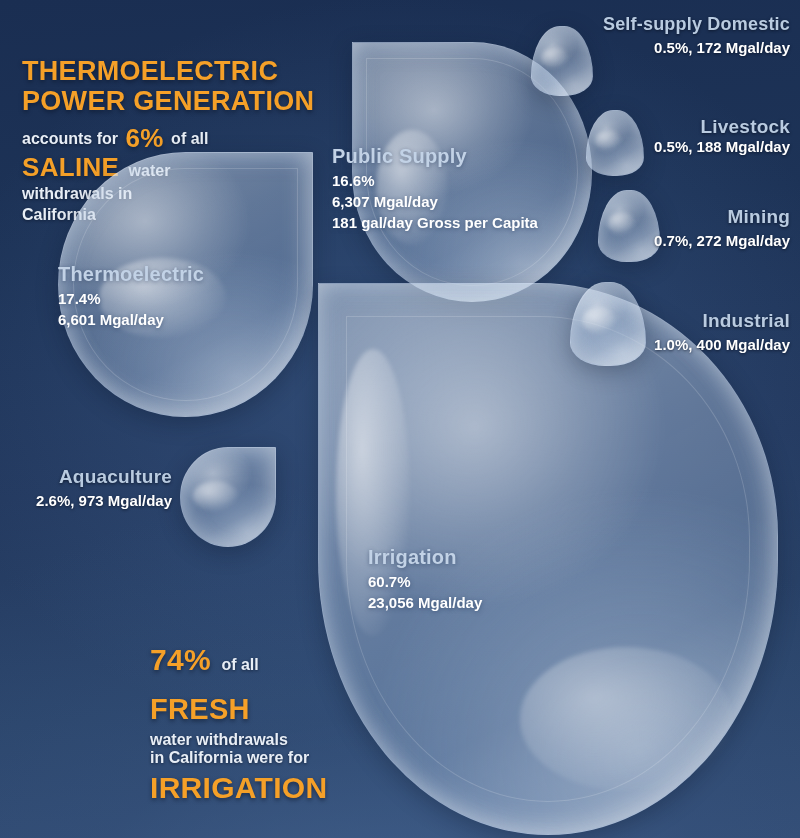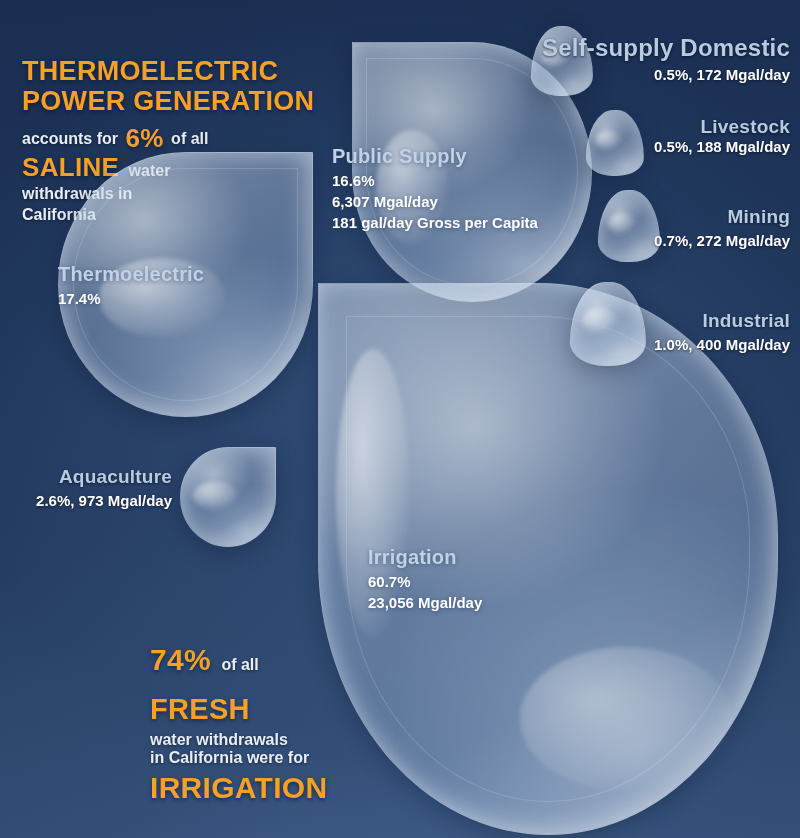--- a/index.html
+++ b/index.html
@@ -101,20 +101,21 @@
   </div>
 
   <div class="drop tip-tr" style="left:58px;top:152px;width:255px;height:265px;">
     <div class="shape"></div>
     <div class="rim"></div>
     <div class="gloss" style="left:16%;top:40%;width:50%;height:30%;"></div>
   </div>
   <div class="label in-drop ctr" style="left:58px;top:263px;width:255px;">
     <div class="lbl-title" style="font-size:20px;">Thermoelectric</div>
     <div class="lbl-line" style="font-size:15px;margin-top:4px;">17.4%</div>
+    <div class="lbl-line" style="font-size:15px;margin-top:4px;">6,601 Mgal/day</div>
   </div>
 
   <div class="drop tip-tl" style="left:352px;top:42px;width:240px;height:260px;">
     <div class="shape"></div>
     <div class="rim"></div>
     <div class="gloss" style="left:10%;top:34%;width:30%;height:44%;"></div>
   </div>
   <div class="label in-drop ctr" style="left:332px;top:145px;width:280px;">
     <div class="lbl-title" style="font-size:20px;">Public Supply</div>
     <div class="lbl-line" style="font-size:15px;margin-top:4px;">16.6%</div>
@@ -141,21 +142,21 @@
   <div class="label rgt" style="left:0px;top:466px;width:172px;">
     <div class="lbl-title" style="font-size:19px;">Aquaculture</div>
     <div class="lbl-line" style="font-size:15px;margin-top:4px;">2.6%, 973 Mgal/day</div>
   </div>
 
   <div class="drop tip-t" style="left:531px;top:26px;width:62px;height:70px;">
     <div class="shape"></div>
     <div class="gloss" style="left:16%;top:30%;width:44%;height:32%;"></div>
   </div>
   <div class="label rgt" style="left:490px;top:14px;width:300px;">
-    <div class="lbl-title" style="font-size:24px;margin-top:20px;">Self-supply Domestic</div>
+    <div class="lbl-title" style="font-size:18px;">Self-supply Domestic</div>
     <div class="lbl-line" style="font-size:15px;margin-top:4px;">0.5%, 172 Mgal/day</div>
   </div>
 
   <div class="drop tip-t" style="left:586px;top:110px;width:58px;height:66px;">
     <div class="shape"></div>
     <div class="gloss" style="left:16%;top:30%;width:44%;height:32%;"></div>
   </div>
   <div class="label rgt" style="left:540px;top:116px;width:250px;">
     <div class="lbl-title" style="font-size:19px;">Livestock</div>
     <div class="lbl-line" style="font-size:15px;margin-top:0;">0.5%, 188 Mgal/day</div>

